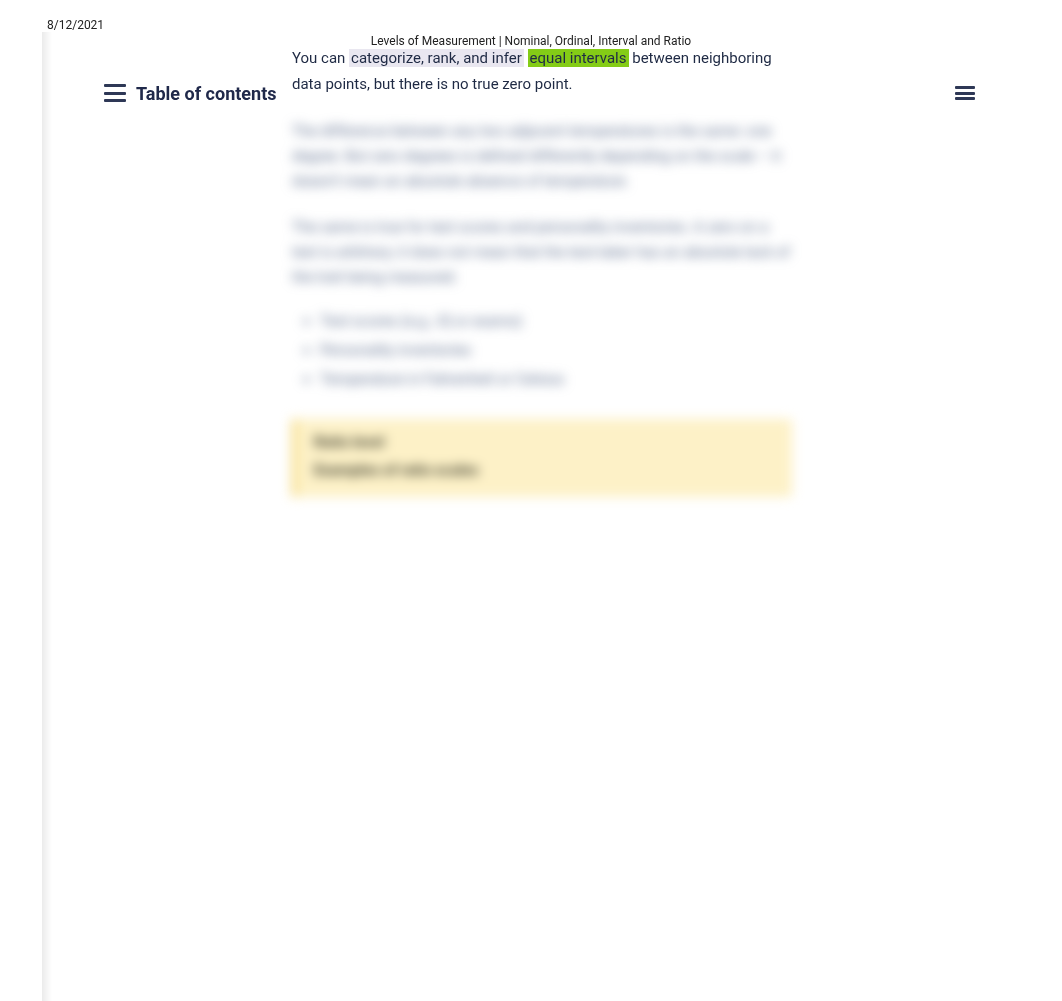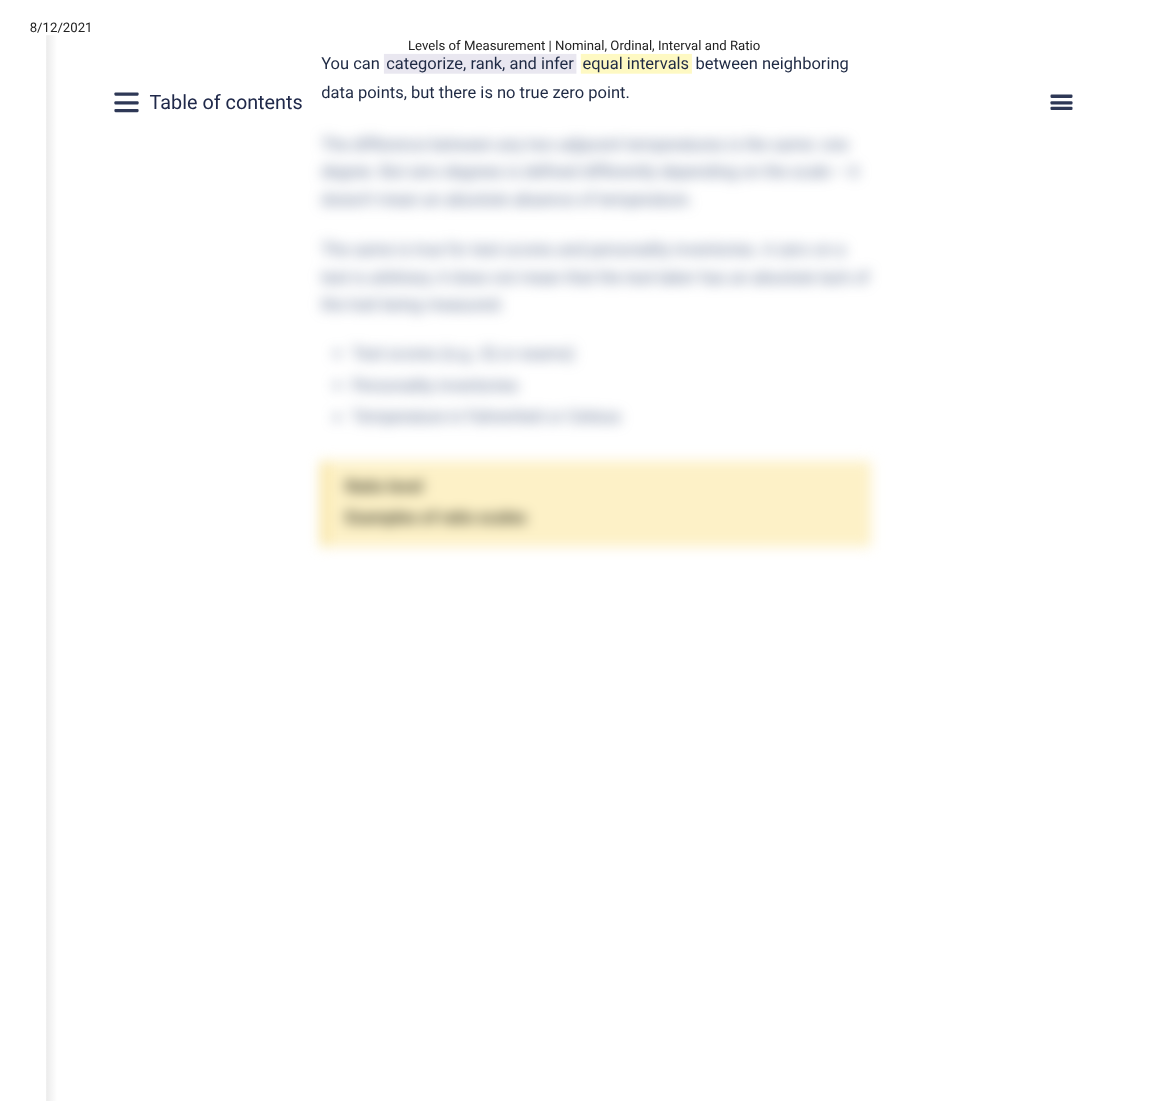--- a/index.html
+++ b/index.html
@@ -14,21 +14,21 @@
     .print-header {
       position: absolute;
       top: 18px;
       left: 0;
       right: 0;
       font-size: 12px;
       color: #222;
     }
     .print-date {
       position: absolute;
-      left: 27px;
+      left: 47px;
     }
     .print-title {
       position: absolute;
       left: 50%;
       transform: translateX(-50%);
       margin-top: 16px;
     }
     .page-wrap {
       position: absolute;
       top: 32px;
@@ -58,21 +58,21 @@
       justify-content: space-between;
     }
     .toc-icon span {
       display: block;
       height: 3px;
       background: #2e3856;
       border-radius: 1px;
     }
     .toc-label {
       font-size: 18px;
-      font-weight: 400;
+      font-weight: 700;
       color: #20294a;
     }
     .toc-spacer { flex: 1; }
     .toc-right-icon {
       width: 30px;
       height: 30px;
       border-radius: 4px;
       display: flex;
       align-items: center;
       justify-content: center;
@@ -99,21 +99,21 @@
     .intro {
       font-size: 15px;
       line-height: 1.7;
       color: #1f2a44;
     }
     .intro .hlA {
       background: #e9e7f0;
       padding: 0 2px;
     }
     .intro .hlB {
-      background: #fef9c3;
+      background: #84cc16;
       padding: 0 2px;
     }
     .blur-block {
       filter: blur(6px);
       user-select: none;
       pointer-events: none;
       color: #5a6b8c;
     }
     .para {
       font-size: 15px;

